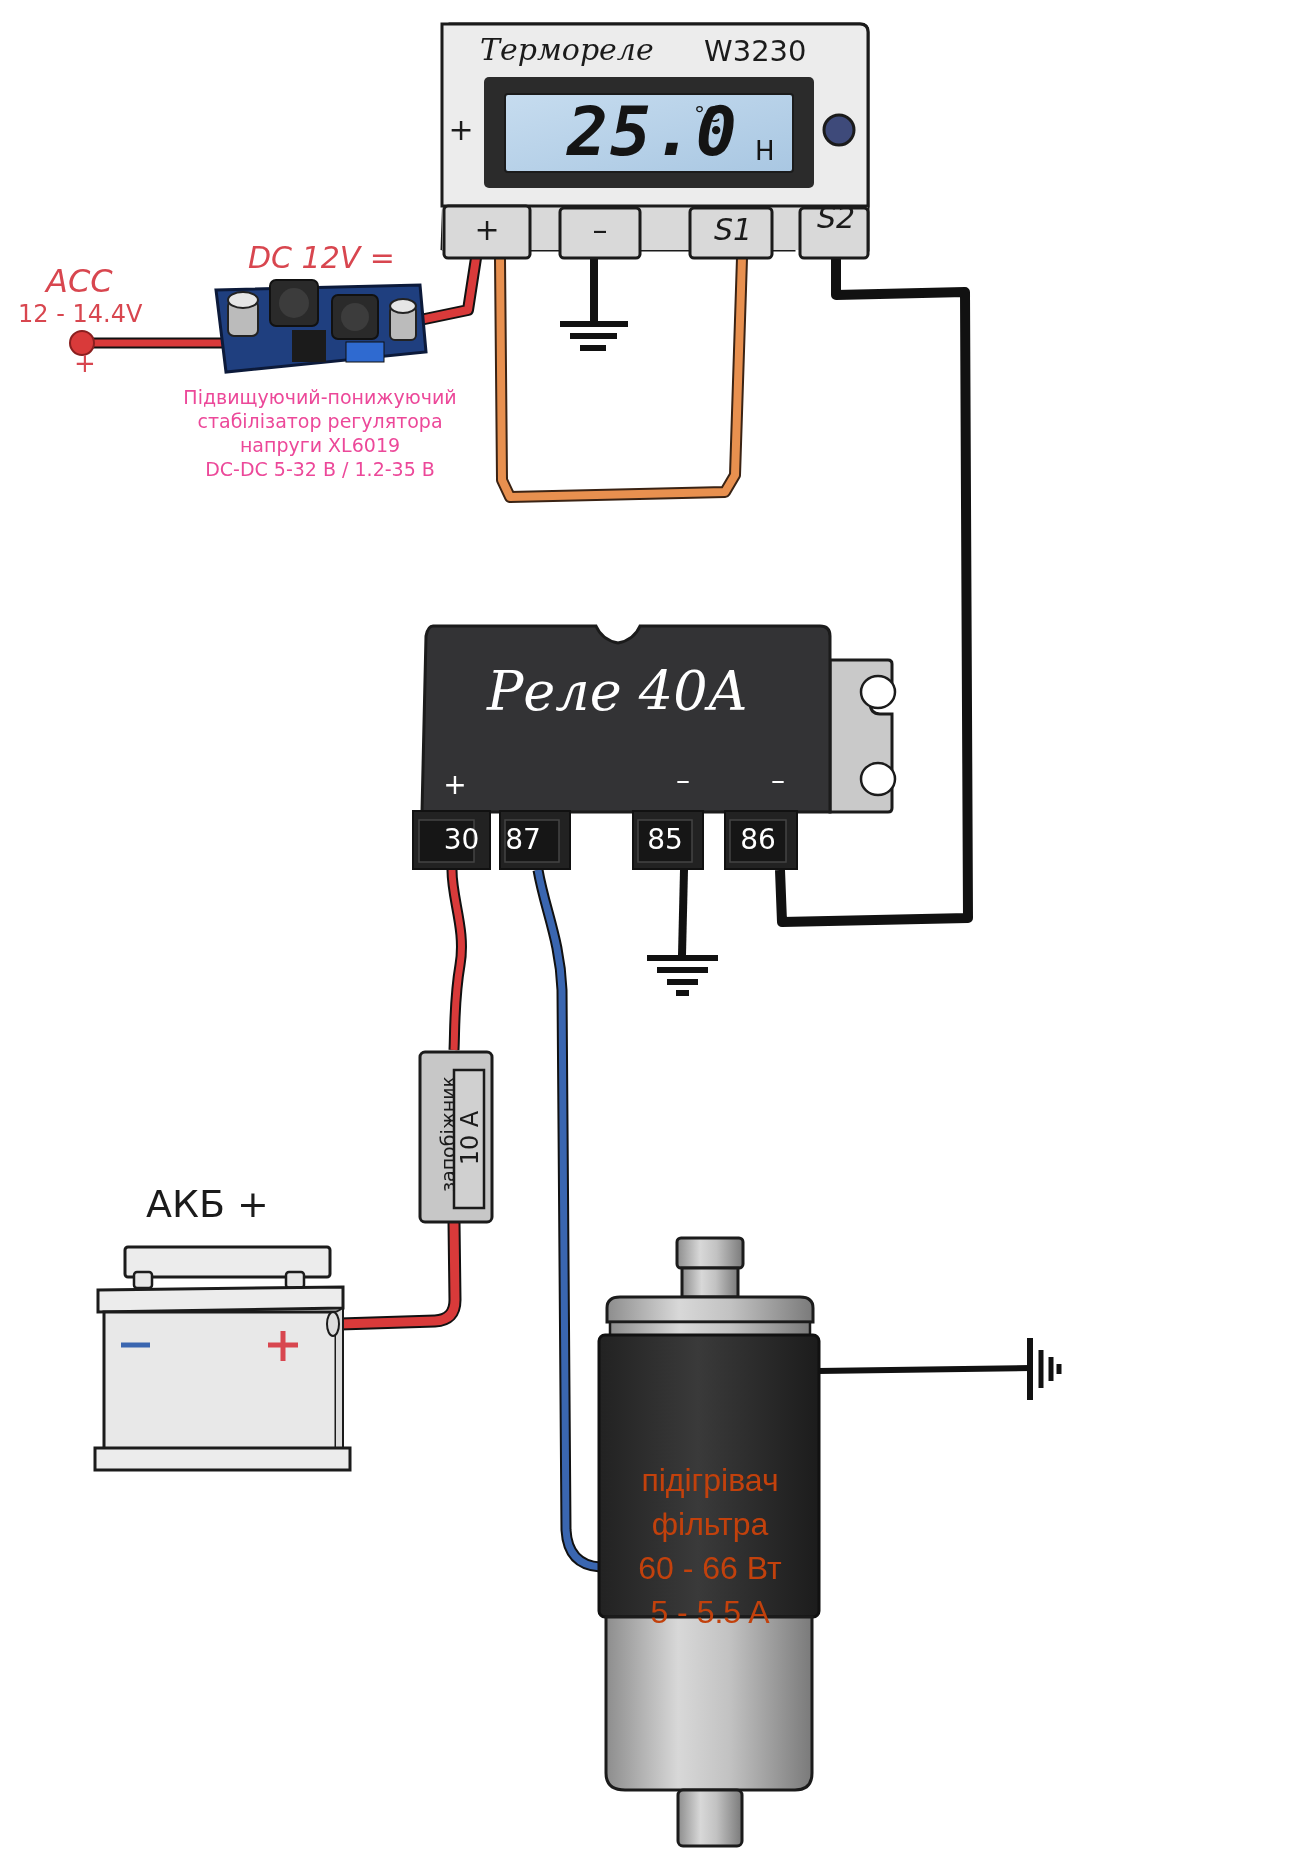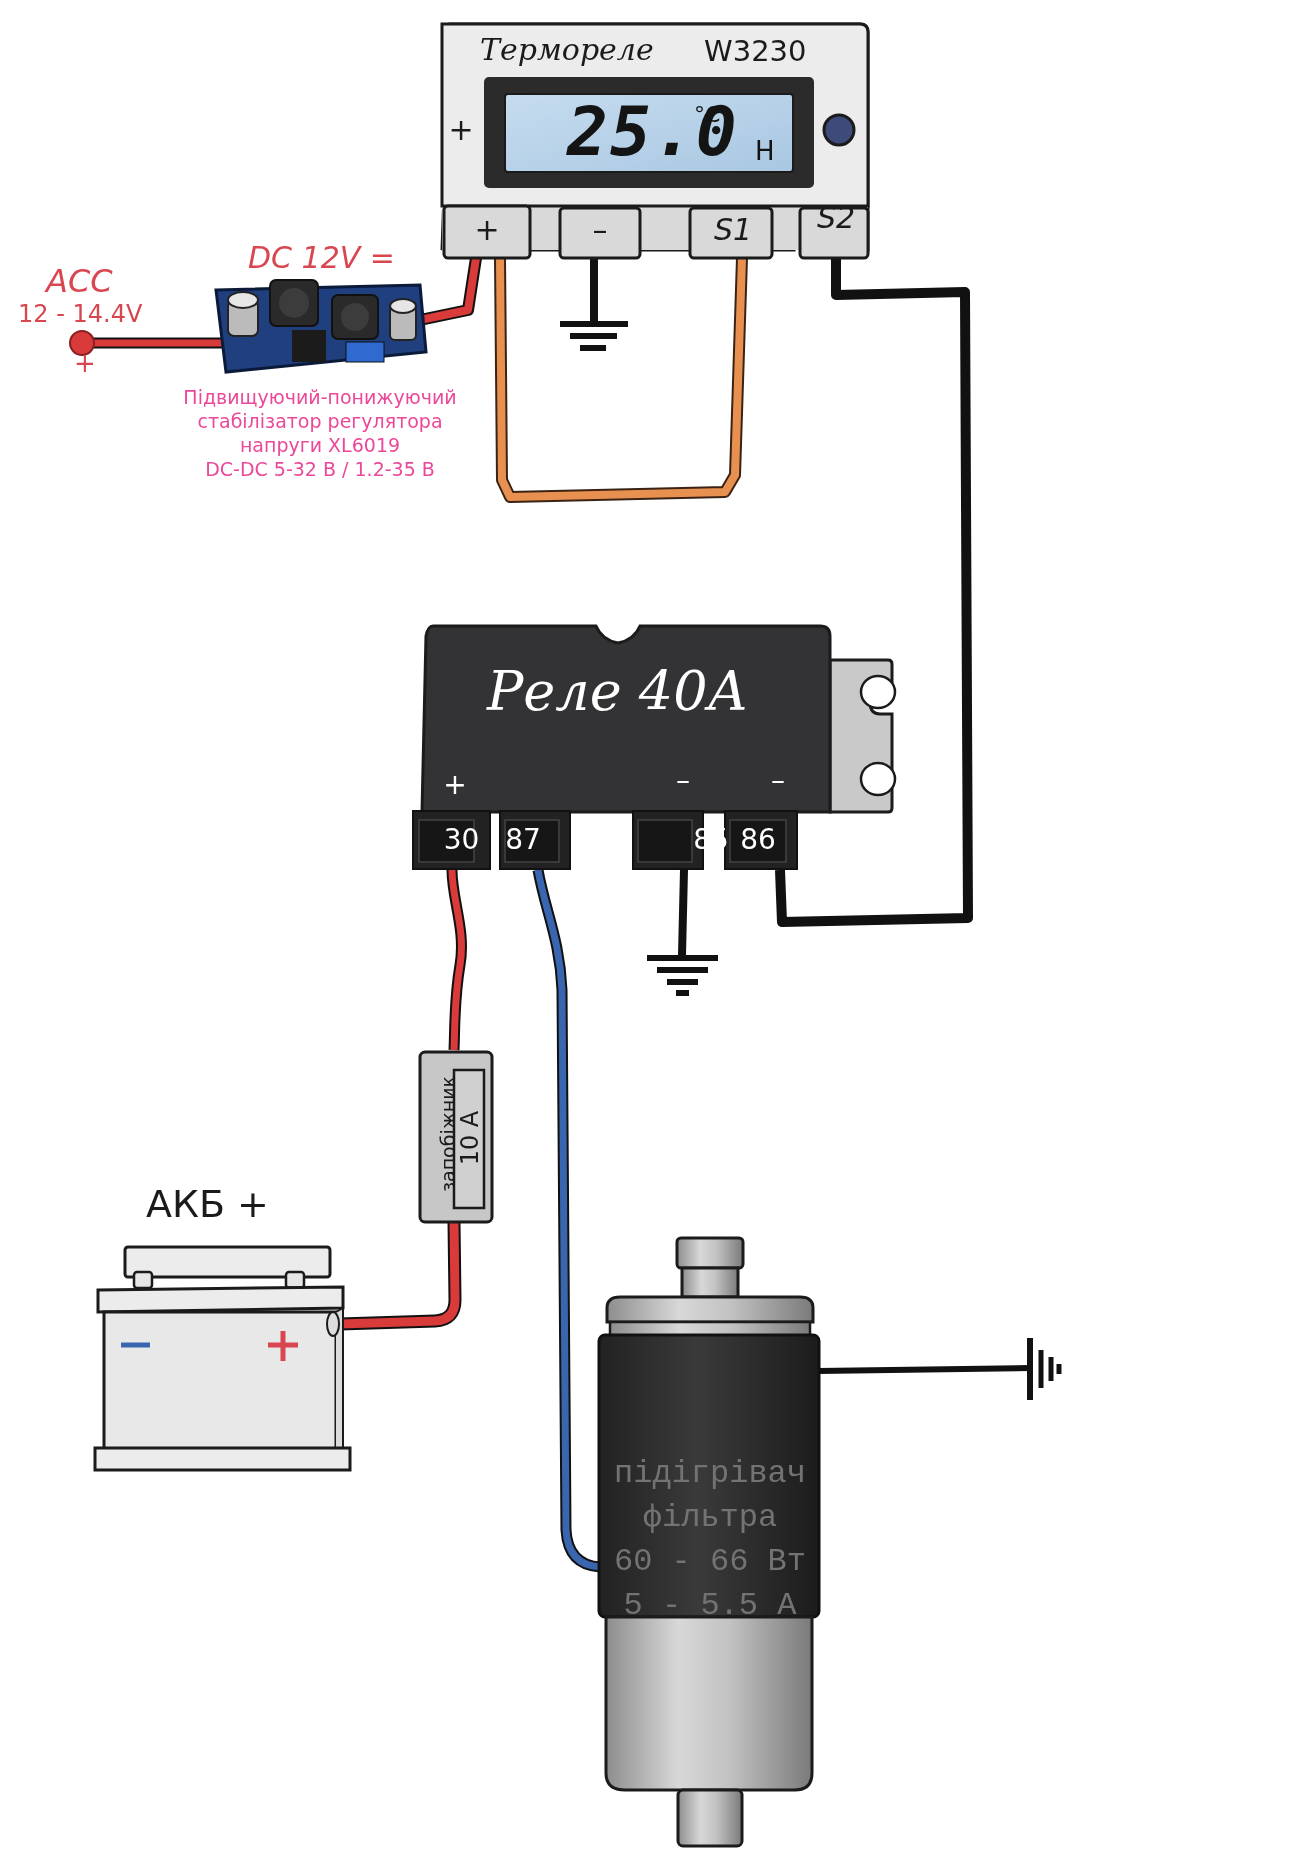--- a/index.html
+++ b/index.html
@@ -12,21 +12,21 @@
   .model-label { font-family: "DejaVu Sans", sans-serif; font-size: 29px; color: #1b1b1b; }
   .lcd-temp { font-family: "DejaVu Sans Mono", monospace; font-style: italic; font-weight: bold; font-size: 68px; color: #141414; letter-spacing: 2px; }
   .lcd-unit { font-family: "DejaVu Sans", sans-serif; font-size: 22px; color: #141414; }
   .lcd-mode { font-family: "DejaVu Sans", sans-serif; font-size: 26px; color: #141414; }
   .term-label { font-family: "DejaVu Sans", sans-serif; font-size: 30px; color: #1b1b1b; text-align: center; }
   .term-label.it { font-style: italic; }
   .relay-title { font-family: "DejaVu Serif", serif; font-style: italic; font-size: 54px; color: #ffffff; }
   .relay-pin { font-family: "DejaVu Sans", sans-serif; font-size: 28px; color: #ffffff; text-align: center; }
   .relay-pol { font-family: "DejaVu Sans", sans-serif; font-size: 28px; color: #ffffff; text-align: center; }
   .battery-label { font-family: "DejaVu Sans", sans-serif; font-size: 38px; color: #1b1b1b; }
-  .heater-text { font-family: Liberation Mono, monospace; font-size: 32px; color: #737373; text-align: center; line-height: 44px; }
+  .heater-text { font-family: Liberation Sans, sans-serif; font-size: 32px; color: #c2410c; text-align: center; line-height: 44px; margin-top: 6px; }
   .fuse-text { font-family: "DejaVu Sans", sans-serif; color: #1b1b1b; }
 </style>
 </head>
 <body>
 
 <svg id="scene" viewBox="0 0 1296 1856" xmlns="http://www.w3.org/2000/svg">
   <defs>
     <linearGradient id="metalV" x1="0" x2="1" y1="0" y2="0">
       <stop offset="0" stop-color="#8d8d8d"></stop>
       <stop offset="0.35" stop-color="#d8d8d8"></stop>
@@ -192,21 +192,21 @@
   <div>напруги  XL6019</div>
   <div>DC-DC 5-32 B / 1.2-35 B</div>
 </div>
 
 <div class="txt relay-title" style="left:487px; top:660px;">Реле 40А</div>
 <div class="txt relay-pol" style="left:440px; top:768px; width:30px;">+</div>
 <div class="txt relay-pol" style="left:668px; top:764px; width:30px;">–</div>
 <div class="txt relay-pol" style="left:763px; top:764px; width:30px;">–</div>
 <div class="txt relay-pin" style="left:419px; top:823px; width:53px;margin-left:16px;">30</div>
 <div class="txt relay-pin" style="left:505px; top:823px; width:36px;">87</div>
-<div class="txt relay-pin" style="left:638px; top:823px; width:54px;padding-left:46px;">85</div>
+<div class="txt relay-pin" style="left:638px; top:823px; width:54px;">85</div>
 <div class="txt relay-pin" style="left:730px; top:823px; width:56px;">86</div>
 
 <div class="txt fuse-text" style="left:378px; top:1123px; width:140px; text-align:center; font-size:19px; transform:rotate(-90deg);">запобіжник</div>
 <div class="txt fuse-text" style="left:430px; top:1124px; width:80px; text-align:center; font-size:24px; transform:rotate(-90deg);">10 A</div>
 
 <div class="txt battery-label" style="left:146px; top:1182px;">АКБ +</div>
 
 <div class="txt heater-text" style="left:600px; top:1452px; width:220px;">
   <div>підігрівач</div>
   <div>фільтра</div>

